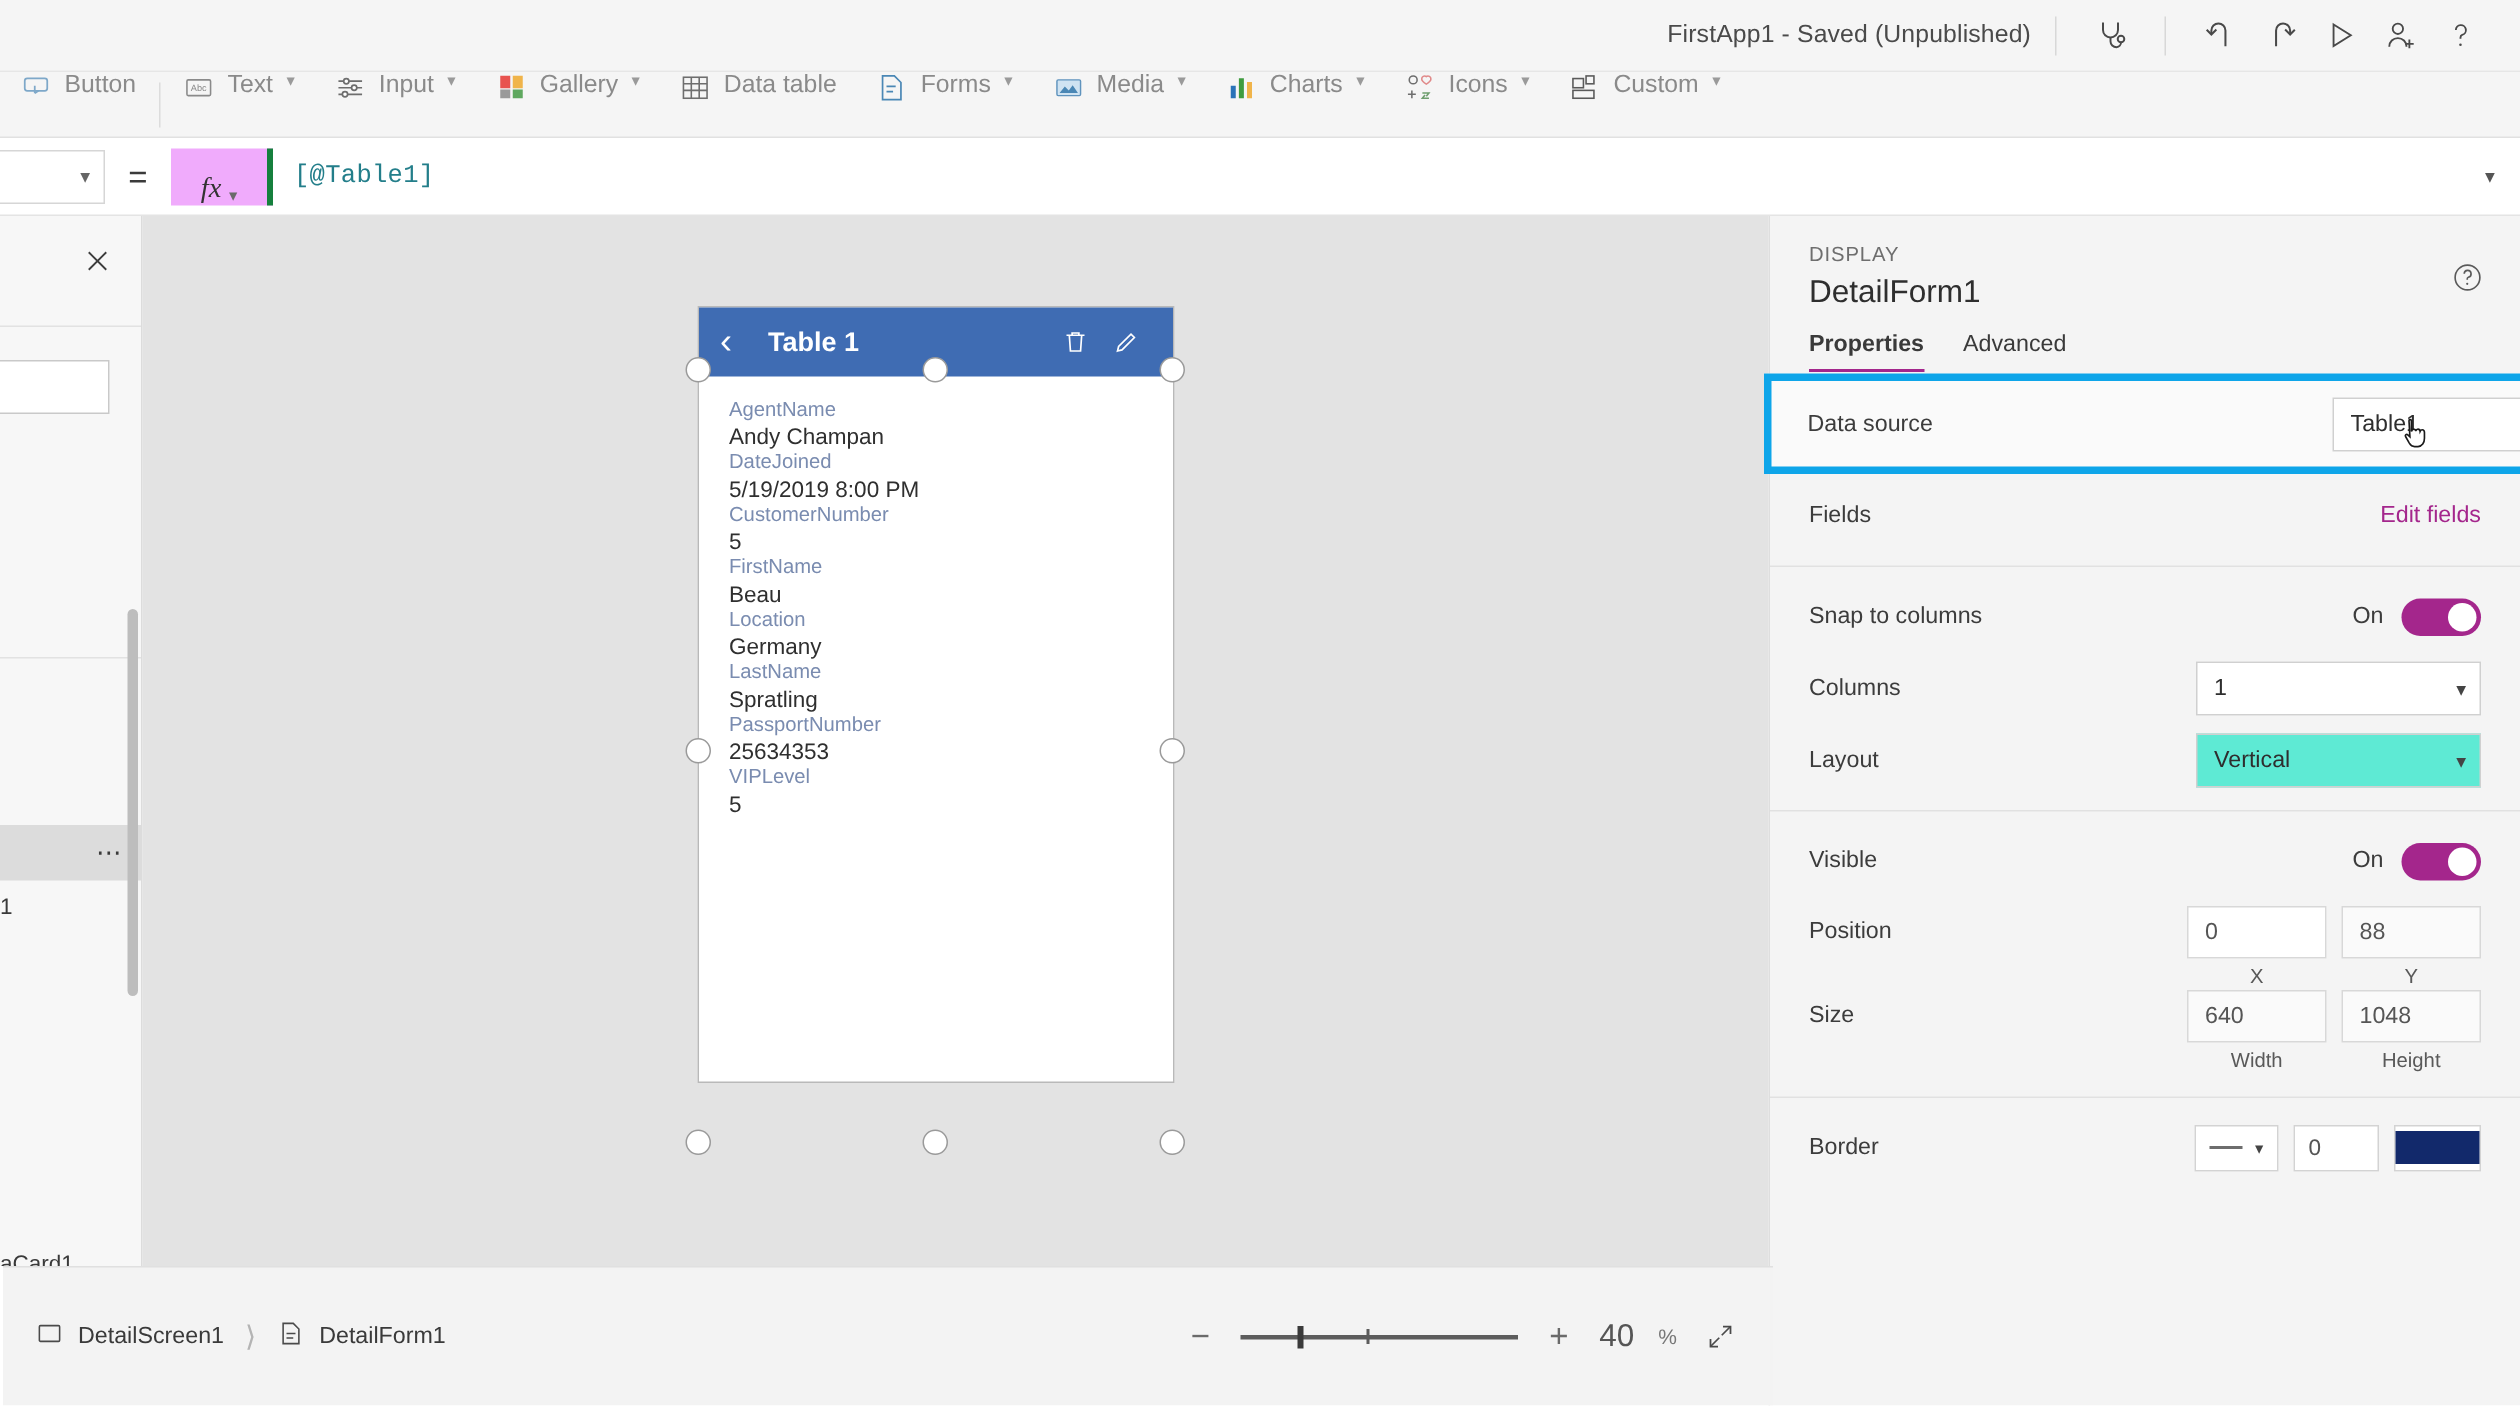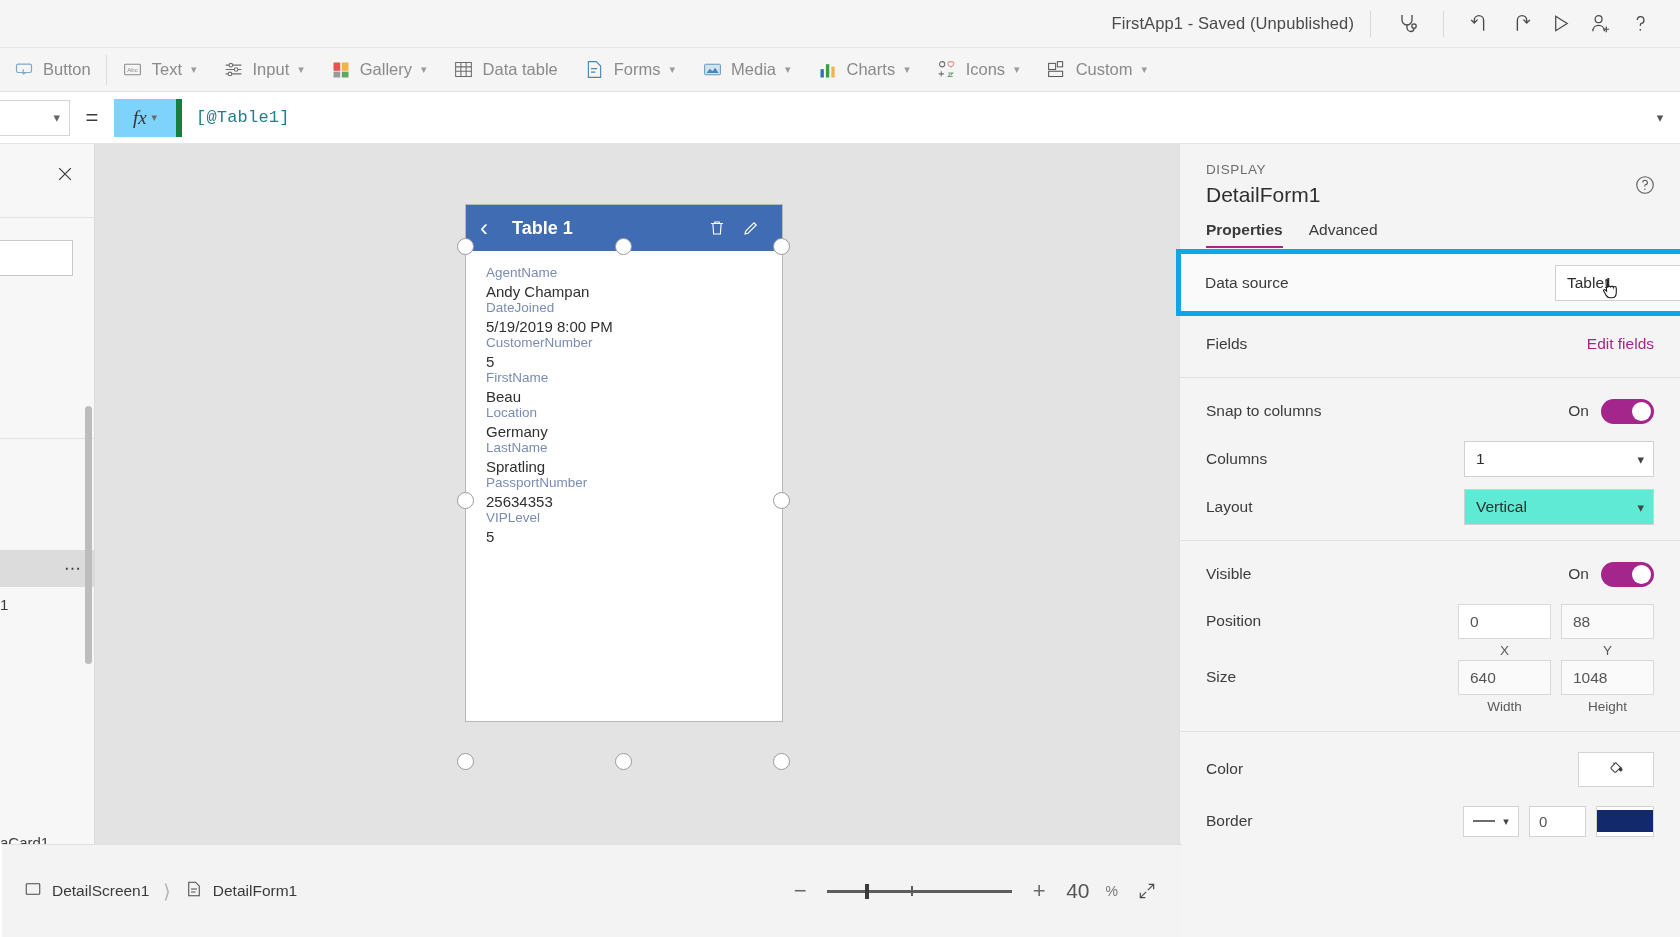--- a/index.html
+++ b/index.html
@@ -30,22 +30,22 @@
   .tb-icon svg { display: block; }
 
   
   .ribbon {
     position: absolute; left: 0; top: 47px; width: 1680px; height: 45px;
     background: #f5f5f5; border-top: 1px solid #e6e6e6;
     border-bottom: 1px solid #e1e1e1;
     display: flex; align-items: center;
   }
   .rb-item {
-    display: flex; align-items: center; gap: 8px;
-    height: 45px; padding: 16px 13px; cursor: default;
+    display: flex; align-items: flex-start; gap: 8px;
+    height: 45px; padding: 0 13px; cursor: default;
     color: #8a8a8a; font-size: 16.5px; white-space: nowrap;
   }
   .rb-item .ic { display: flex; align-items: center; justify-content: center;
     width: 22px; height: 22px; flex: 0 0 22px; }
   .rb-item .chev { font-size: 11px; color: #9a9a9a; margin-left: 1px; }
   .rb-divider { width: 1px; height: 30px; background: #dcdcdc; margin: 0 2px; }
 
   
   .fbar {
     position: absolute; left: 0; top: 92px; width: 1680px; height: 52px;
@@ -53,24 +53,24 @@
     display: flex; align-items: center;
   }
   .prop-select {
     width: 70px; height: 36px; margin-left: 0px;
     border: 1px solid #d6d6d6; border-left: none; background: #fff;
     display: flex; align-items: center; justify-content: flex-end;
     padding-right: 9px; color: #666; font-size: 13px;
   }
   .eq { width: 44px; text-align: center; font-size: 22px; color: #3b3b3b; }
   .fx-btn {
-    width: 68px; height: 38px; background: #7dd3fc;
-    display: flex; align-items: center; justify-content: center; gap: 5px;
+    width: 68px; height: 38px; background: #f0abfc;
+    display: flex; align-items: flex-end; justify-content: center; gap: 5px;
     color: #333; font-size: 19px; font-family: "Liberation Serif", serif;
-    font-style: italic; border-right: 6px solid #15803d;
+    font-style: italic; border-right: 4px solid #15803d;
   }
   .fx-btn .chev { font-size: 11px; font-style: normal;
      font-family: "Liberation Sans", sans-serif; color: #6a6a6a; }
   .fx-input {
     flex: 1; height: 38px; display: flex; align-items: center;
     padding-left: 14px; font-family: "Liberation Mono", monospace;
     font-size: 17px; color: #237e8a; letter-spacing: .2px;
   }
   .fbar-chev { width: 40px; text-align: center; color: #555; font-size: 13px; }
 
@@ -589,33 +589,20 @@
         </span>
         <span class="pairwrap">
           <span class="pinput cell">1048</span>
           <span class="subcap">Height</span>
         </span>
       </span>
     </div>
 
     <div class="sep"></div>
 
-    <div class="prow" style="height:56px">
-      <span class="plabel">Color</span>
-      <span class="pspacer"></span>
-      <span class="colorbtn">
-        <span>
-          <svg width="19" height="19" viewBox="0 0 24 24" fill="none" stroke="#3a3a3a" stroke-width="1.3">
-            <path d="M5.5 11.5 11 6l6 6-5.5 5.5a1.5 1.5 0 0 1-2.1 0l-3.9-3.9a1.5 1.5 0 0 1 0-2.1z"></path>
-            <path d="M9.5 7.5 8 6"></path>
-              <path d="M19 14.5c0 1-.7 1.8-1.6 1.8s-1.6-.8-1.6-1.8 1.6-2.8 1.6-2.8 1.6 1.8 1.6 2.8z" fill="#3a3a3a"></path>
-          </svg>
-        </span>
-      </span>
-    </div>
 
     <div class="prow" style="height:48px">
       <span class="plabel">Border</span>
       <span class="pspacer"></span>
       <span class="bstyle">
         <span class="dash"></span>
         <span style="font-size:11px;color:#444">▾</span>
       </span>
       <span class="bwidth">0</span>
       <span class="bcolor">

